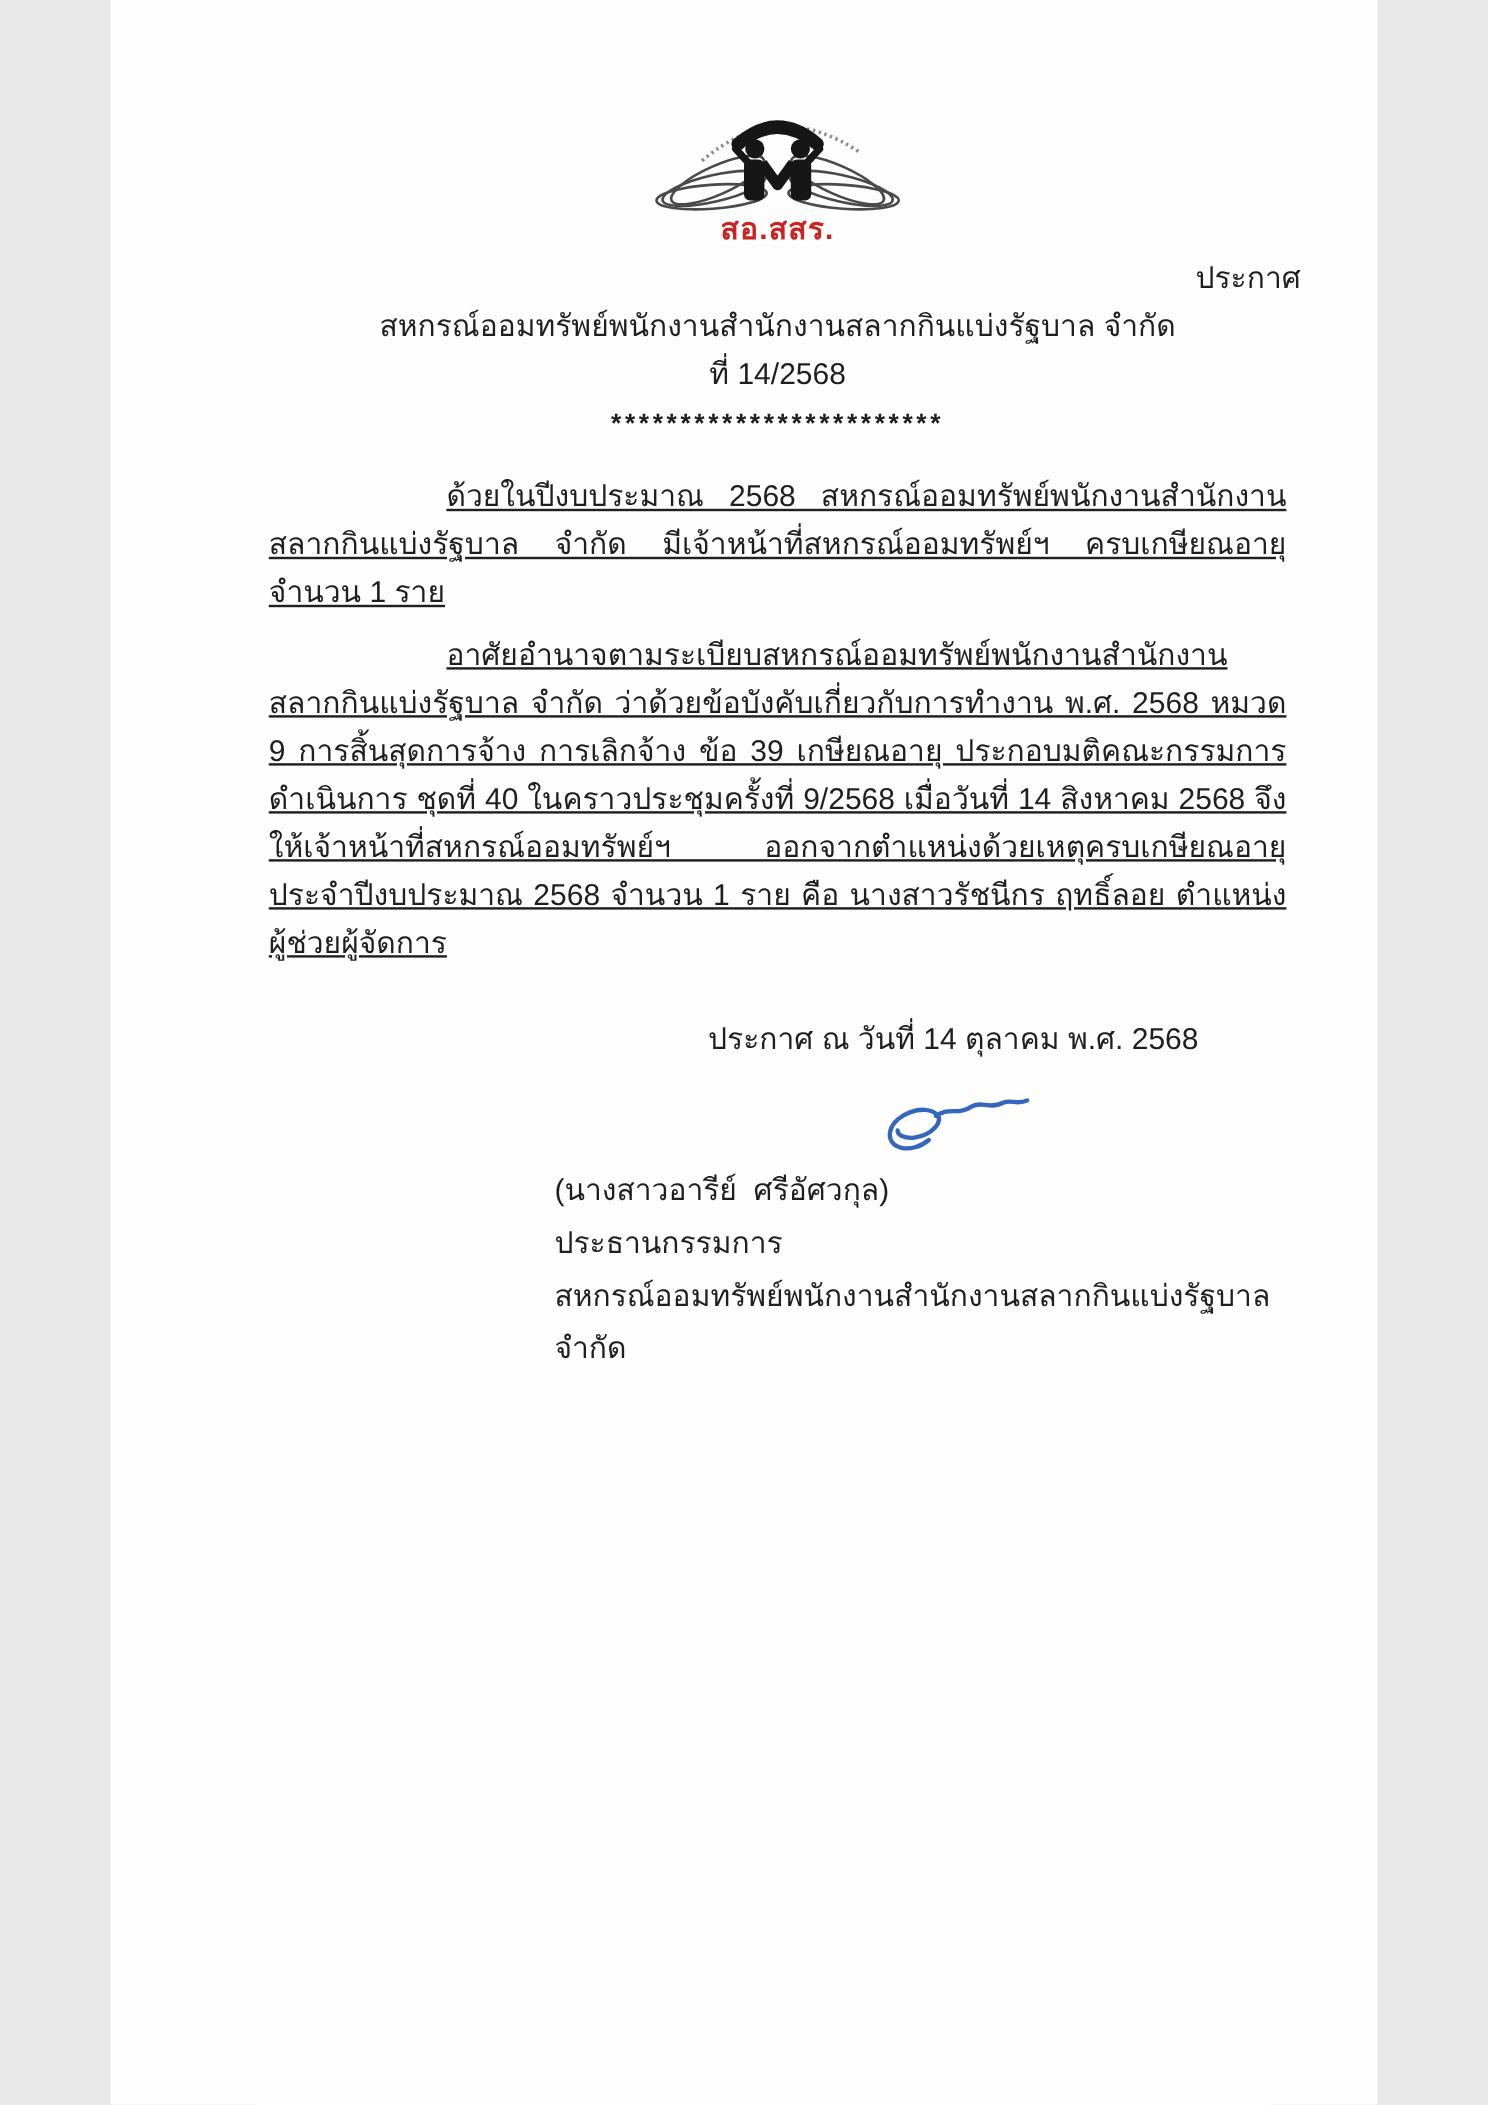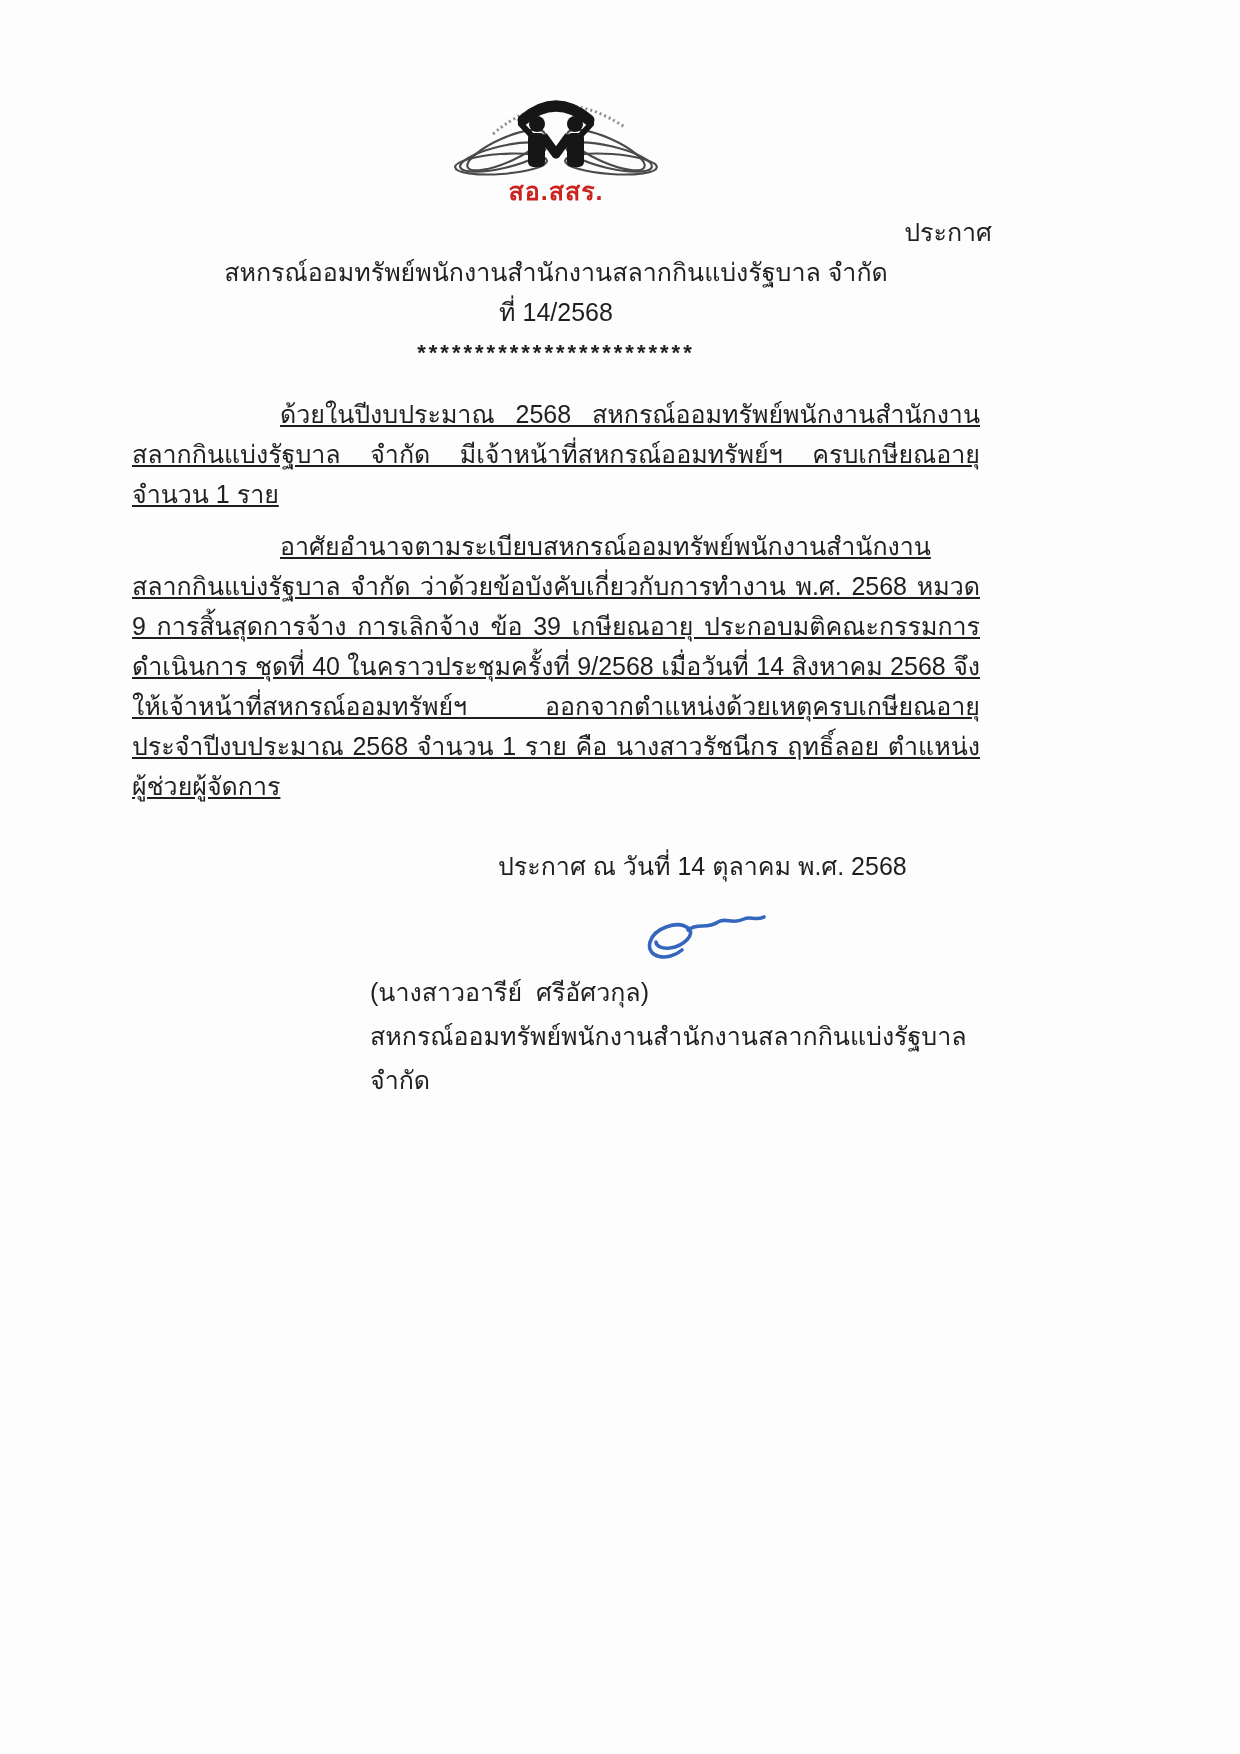--- a/index.html
+++ b/index.html
@@ -3,21 +3,21 @@
 <meta charset="utf-8">
 <style>
   :root{
     --badge-red:#c9241f;
     --signature-blue:#3566bd;
     --ink:#1f1f1f;
   }
   html,body{margin:0;padding:0;background:#e8e8e8;}
   .page{
     position:relative;
-    width:1240px;height:1754px;
+    width:1056px;height:1754px;
     margin:0 auto;
     background:#fdfdfd;
     font-family:"Liberation Sans","DejaVu Sans",sans-serif;
     color:var(--ink);
     overflow:hidden;
   }
   .content{
     position:absolute;left:120px;top:0;width:872px;
     font-size:25px;line-height:40px;
   }
@@ -101,17 +101,18 @@
     <p class="para para-gap">อาศัยอำนาจตามระเบียบสหกรณ์ออมทรัพย์พนักงานสำนักงานสลากกินแบ่งรัฐบาล จำกัด ว่าด้วยข้อบังคับเกี่ยวกับการทำงาน พ.ศ. 2568 หมวด 9 การสิ้นสุดการจ้าง การเลิกจ้าง ข้อ 39 เกษียณอายุ ประกอบมติคณะกรรมการดำเนินการ ชุดที่ 40 ในคราวประชุมครั้งที่ 9/2568 เมื่อวันที่ 14 สิงหาคม 2568 จึงให้เจ้าหน้าที่สหกรณ์ออมทรัพย์ฯ ออกจากตำแหน่งด้วยเหตุครบเกษียณอายุ ประจำปีงบประมาณ 2568 จำนวน 1 ราย คือ นางสาวรัชนีกร ฤทธิ์ลอย ตำแหน่งผู้ช่วยผู้จัดการ</p>
 
     <div class="announce-line">ประกาศ ณ วันที่ 14 ตุลาคม พ.ศ. 2568</div>
 
     <div class="sig-block">
       <svg class="sig-svg" width="160" height="58" viewBox="0 0 160 58" aria-hidden="true">
         <path class="sig-stroke" d="M44,40 C30,52 8,48 12,32 C16,18 40,10 50,18 C58,24 46,36 32,38 C24,39 18,36 18,32"></path>
         <path class="sig-stroke" d="M50,20 C60,12 68,20 80,12 C88,7 94,15 106,9 C112,6 118,11 126,7"></path>
       </svg>
       <div class="sig-name">(นางสาวอารีย์  ศรีอัศวกุล)</div>
+      <div class="sig-title">ประธานกรรมการ</div>
       <div class="sig-org">สหกรณ์ออมทรัพย์พนักงานสำนักงานสลากกินแบ่งรัฐบาล จำกัด</div>
     </div>
 
   </div>
 </div>
 
 </body></html>

